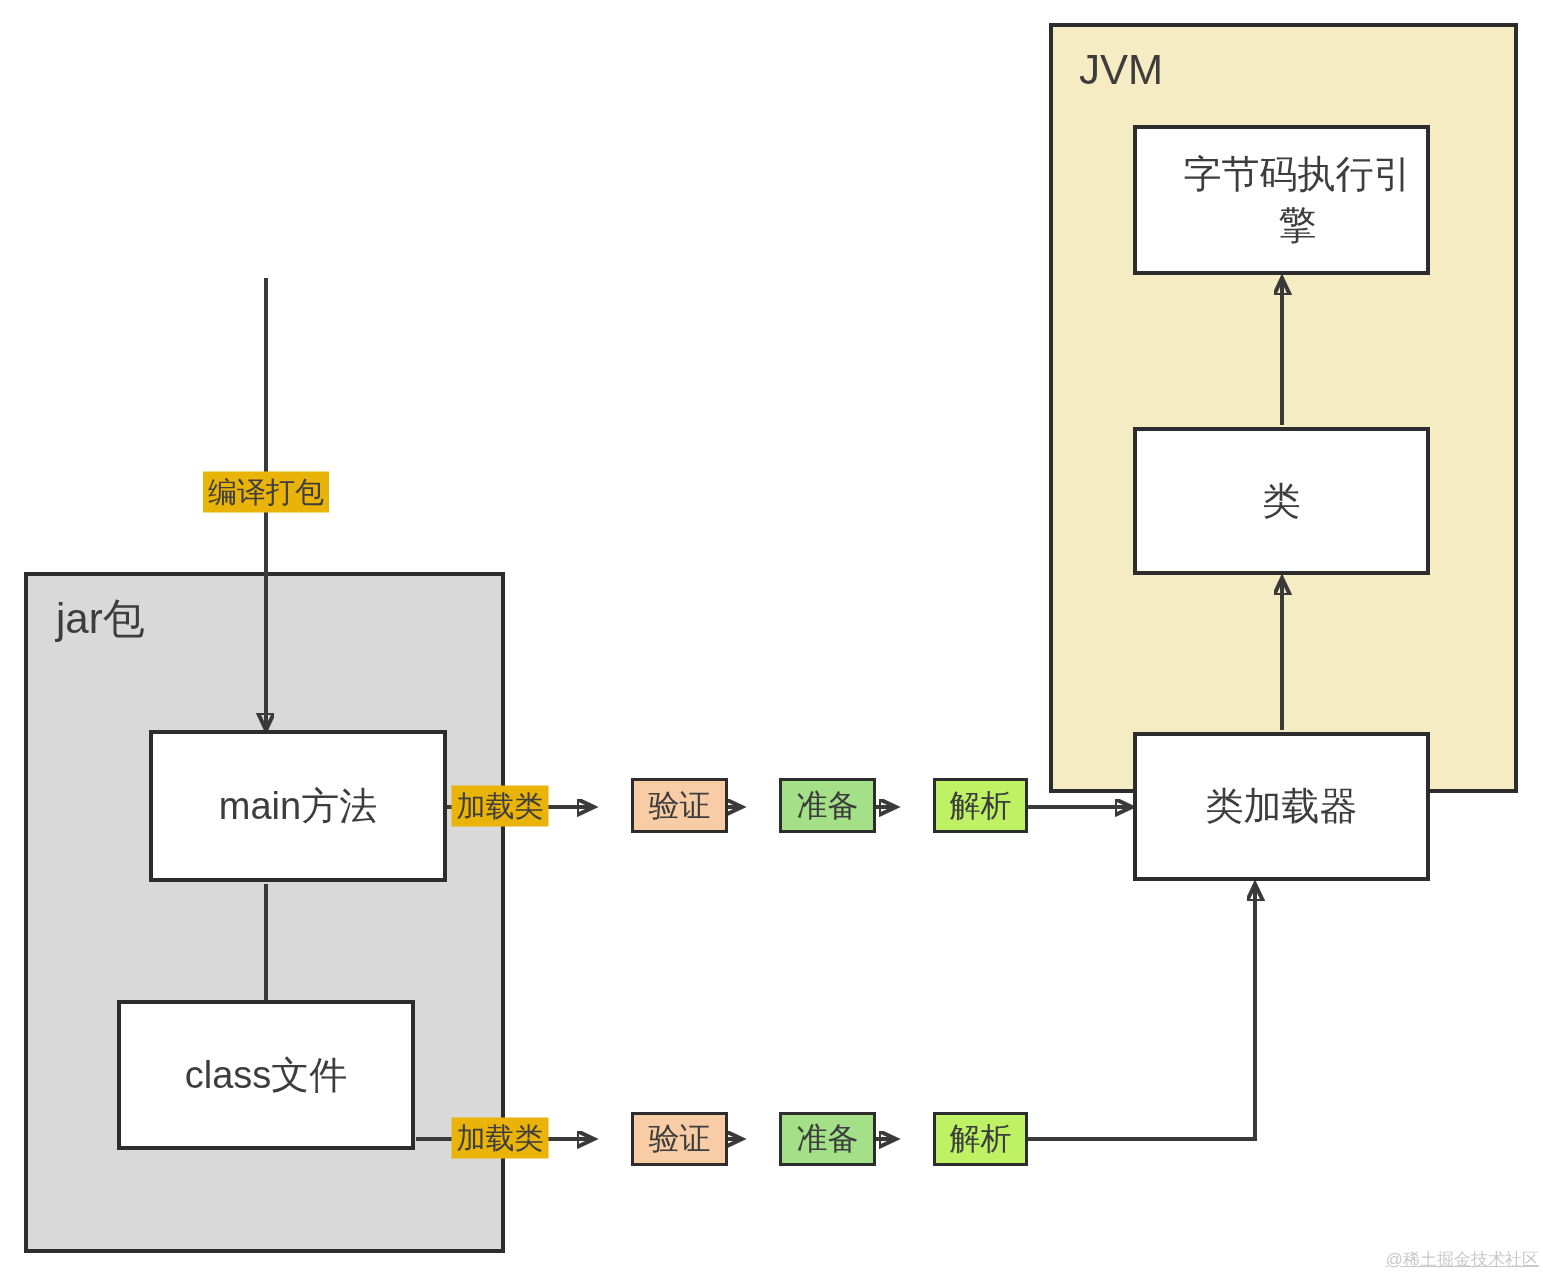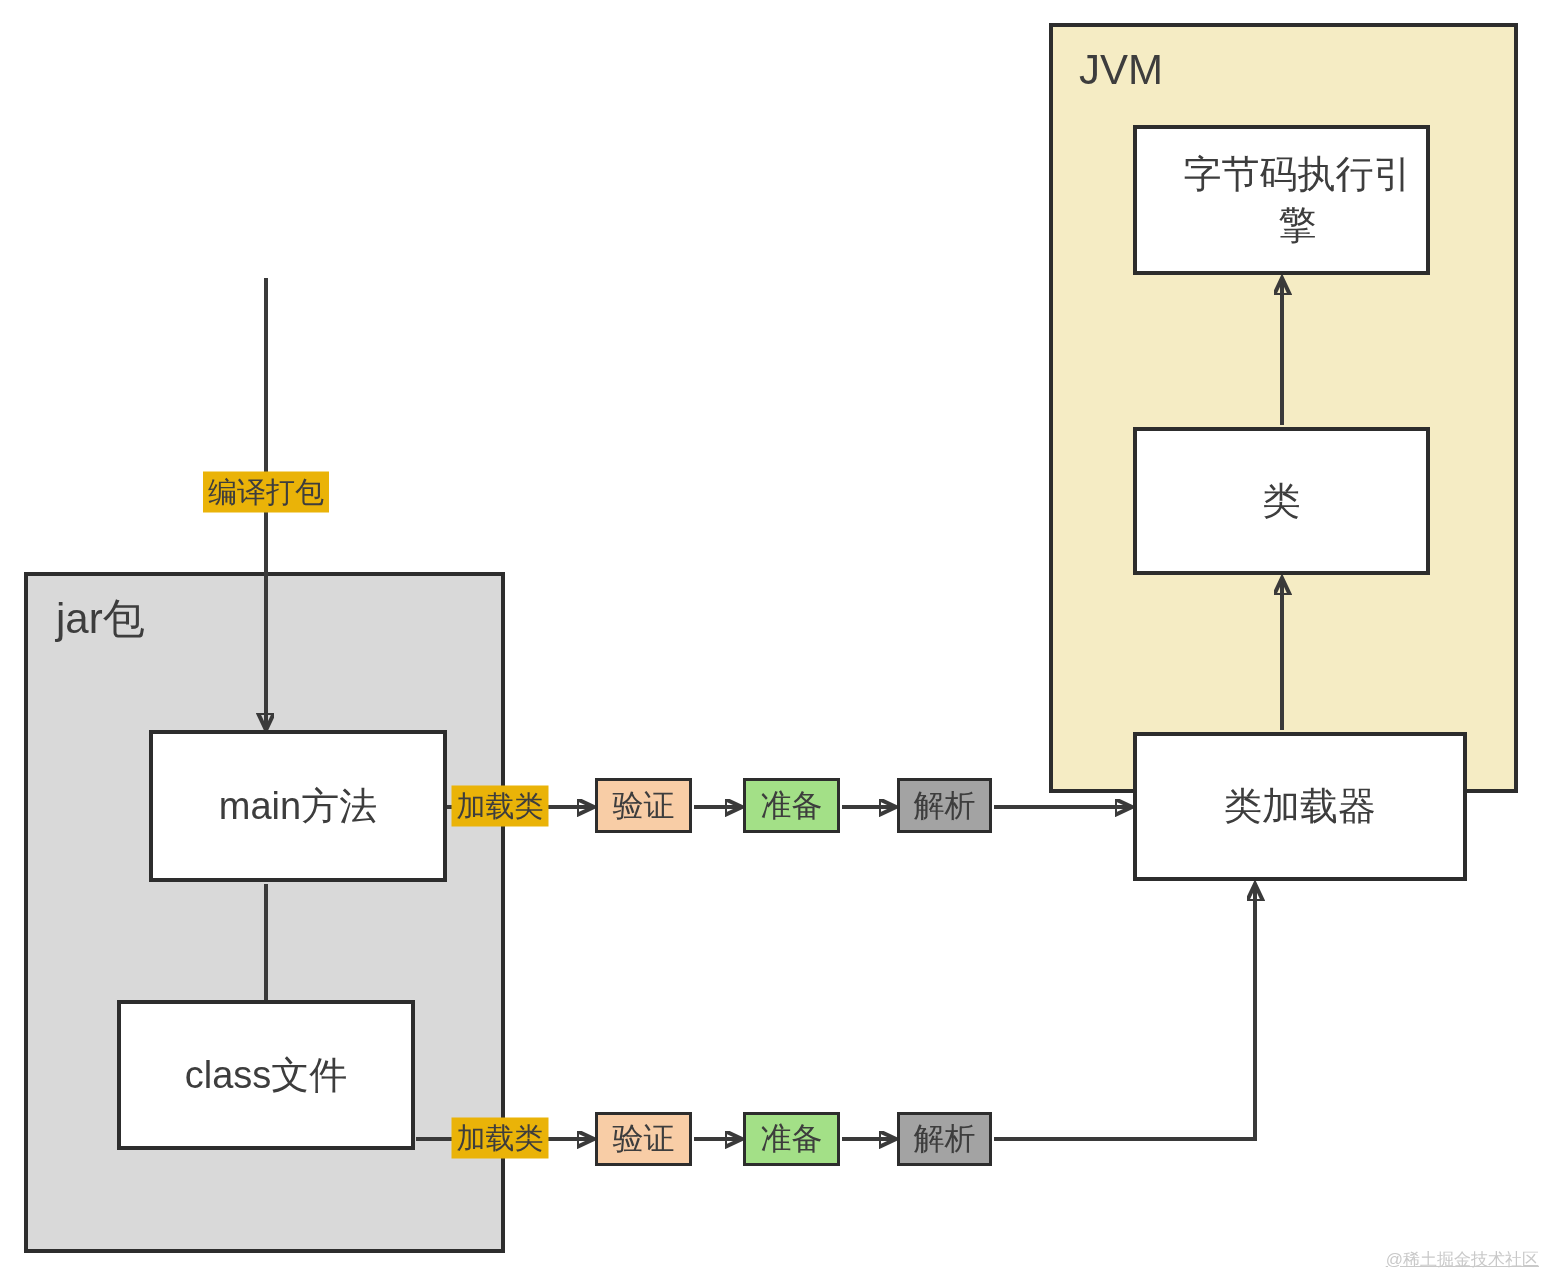--- a/index.html
+++ b/index.html
@@ -64,24 +64,25 @@
   
   .step {
     position: absolute;
     border: 3px solid #2d2d2d;
     box-sizing: border-box;
     display: flex;
     align-items: center;
     justify-content: center;
     color: #3d3d3d;
     font-size: 31px;
+    margin-left: 36px;
   }
   .step.verify  { background: #f8cda6; }
   .step.prepare { background: #a3e087; }
-  .step.resolve { background: #a3a3a3; justify-content: center; }
+  .step.resolve { background: #bef264; justify-content: center; }
 
   
   .edge-label {
     position: absolute;
     transform: translate(-50%, -50%);
     background: #eab308;
     color: #3d3d3d;
     font-size: 29px;
     line-height: 1;
     padding: 6px 5px;
@@ -153,21 +154,21 @@
   </div>
 
   <div class="node" style="left:1133px; top:125px; width:297px; height:150px;padding-left:32px;">
     <span class="wrap2">字节码执行引擎</span>
   </div>
 
   <div class="node" style="left:1133px; top:427px; width:297px; height:148px;">
     <span>类</span>
   </div>
 
-  <div class="node" style="left:1133px; top:732px; width:334px; height:149px;">
+  <div class="node" style="left:1133px; top:732px; width:297px; height:149px;">
     <span>类加载器</span>
   </div>
 
   <div class="step verify" style="left:595px; top:778px; width:97px; height:55px;">
     <span>验证</span>
   </div>
   <div class="step prepare" style="left:743px; top:778px; width:97px; height:55px;">
     <span>准备</span>
   </div>
   <div class="step resolve" style="left:897px; top:778px; width:95px; height:55px;">

